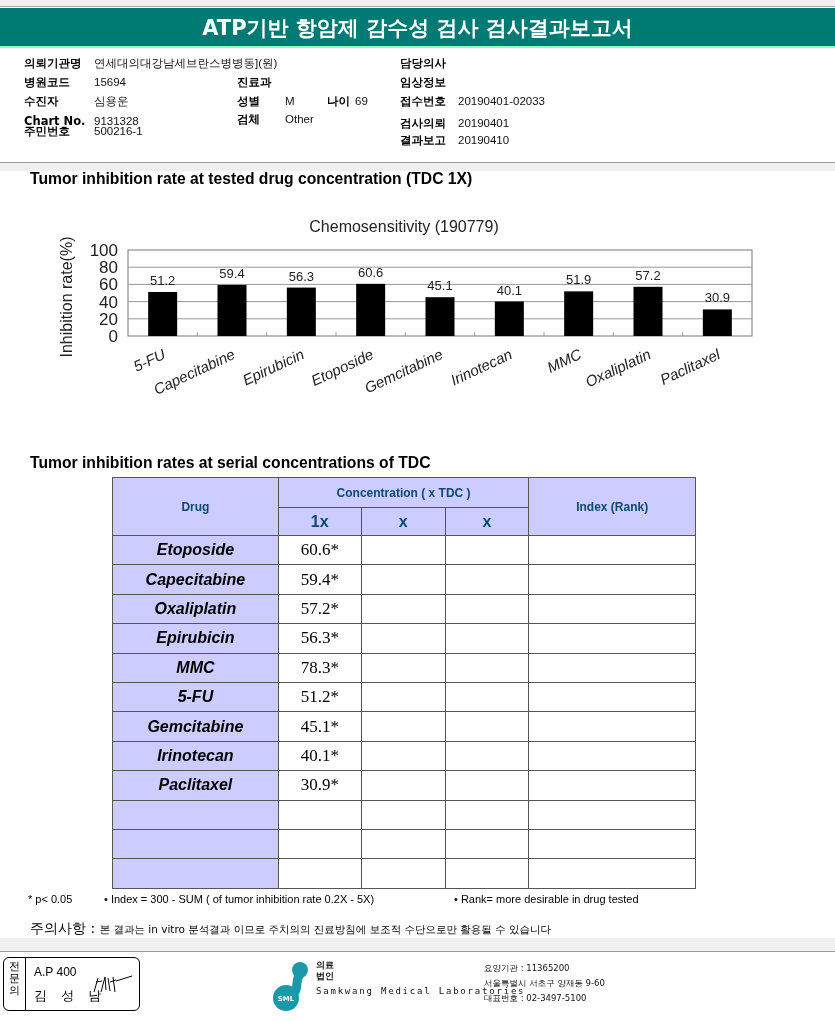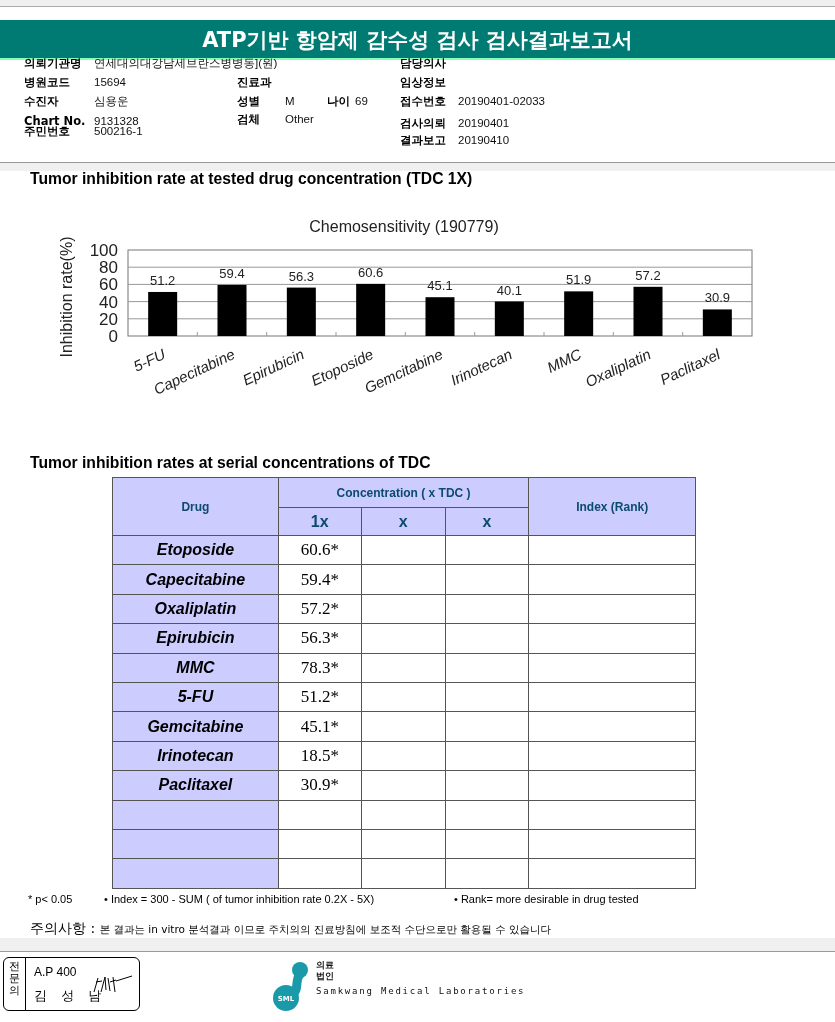--- a/index.html
+++ b/index.html
@@ -1,18 +1,18 @@
 <!DOCTYPE html>
 <html><head>
 <meta charset="utf-8">
 <style>
   * { box-sizing: border-box; margin: 0; padding: 0; }
   body { width: 835px; height: 1022px; background: #fff; font-family: "DejaVu Sans", sans-serif; position: relative; overflow: hidden; color: #000; }
   .topline { position: absolute; left: 0; top: 0; width: 835px; height: 7px; background: #f0f0f0; border-bottom: 1px solid #aaa; }
-  .titlebar { position: absolute; left: 0; top: 20px; width: 835px; height: 40px; background: #007b73; color: #fff; font-weight: bold; font-size: 21px; text-align: center; line-height: 40px; border-bottom: 2px solid #8fb; }
+  .titlebar { position: absolute; left: 0; top: 8px; width: 835px; height: 40px; background: #007b73; color: #fff; font-weight: bold; font-size: 21px; text-align: center; line-height: 40px; border-bottom: 2px solid #8fb; }
   .info { position: absolute; top: 54px; left: 24px; width: 790px; font-size: 11.5px; }
   .info .row { position: absolute; height: 18px; line-height: 18px; white-space: nowrap; }
   .lbl { font-weight: bold; display: inline-block; }
   .val { font-family: "Liberation Sans", sans-serif; color: #111; display: inline-block; }
   .sep1 { position: absolute; left: 0; top: 162px; width: 835px; height: 9px; background: #f0f0f0; border-top: 1px solid #999; }
   .h2 { position: absolute; left: 30px; font-family: "Liberation Sans", sans-serif; font-weight: bold; font-size: 16px; transform: scaleX(0.98); transform-origin: left; }
   .chart-wrap { position: absolute; left: 0; top: 205px; width: 835px; height: 240px; }
   .ftnote { position: absolute; top: 893px; left: 28px; font-family: "Liberation Sans", sans-serif; font-size: 11px; white-space: nowrap; }
   .caution { position: absolute; top: 920px; left: 30px; font-size: 14px; white-space: nowrap; }
   .caution .small { font-size: 10.5px; }
@@ -203,21 +203,21 @@
       </tr>
       <tr class="data">
         <td class="drug">Gemcitabine</td>
         <td class="num">45.1*</td>
         <td class="num"></td>
         <td class="num"></td>
         <td class="idx"></td>
       </tr>
       <tr class="data">
         <td class="drug">Irinotecan</td>
-        <td class="num">18.5*</td>
+        <td class="num">40.1*</td>
         <td class="num"></td>
         <td class="num"></td>
         <td class="idx"></td>
       </tr>
       <tr class="data">
         <td class="drug">Paclitaxel</td>
         <td class="num">30.9*</td>
         <td class="num"></td>
         <td class="num"></td>
         <td class="idx"></td>
@@ -270,13 +270,18 @@
 
 <div class="logo">
   <svg class="blob" width="44" height="52">
     <circle cx="30" cy="10" r="8" fill="#1a9aa8"></circle>
     <path d="M30 14 C 24 22, 30 30, 22 34" stroke="#1a9aa8" stroke-width="9" fill="none" stroke-linecap="round"></path>
     <circle cx="16" cy="38" r="13" fill="#1a9aa8"></circle>
     <text x="16" y="41" font-size="7" fill="#fff" text-anchor="middle" font-family="DejaVu Sans, sans-serif" font-weight="bold">SML</text>
   </svg>
   <div class="corp">의료<br>법인</div>
   <div class="eng">Samkwang Medical Laboratories</div>
+  <div class="contact">
+    <div>요양기관 : 11365200</div>
+    <div>서울특별시 서초구 양재동 9-60</div>
+    <div>대표번호 : 02-3497-5100</div>
+  </div>
 </div>
 
 </body></html>

